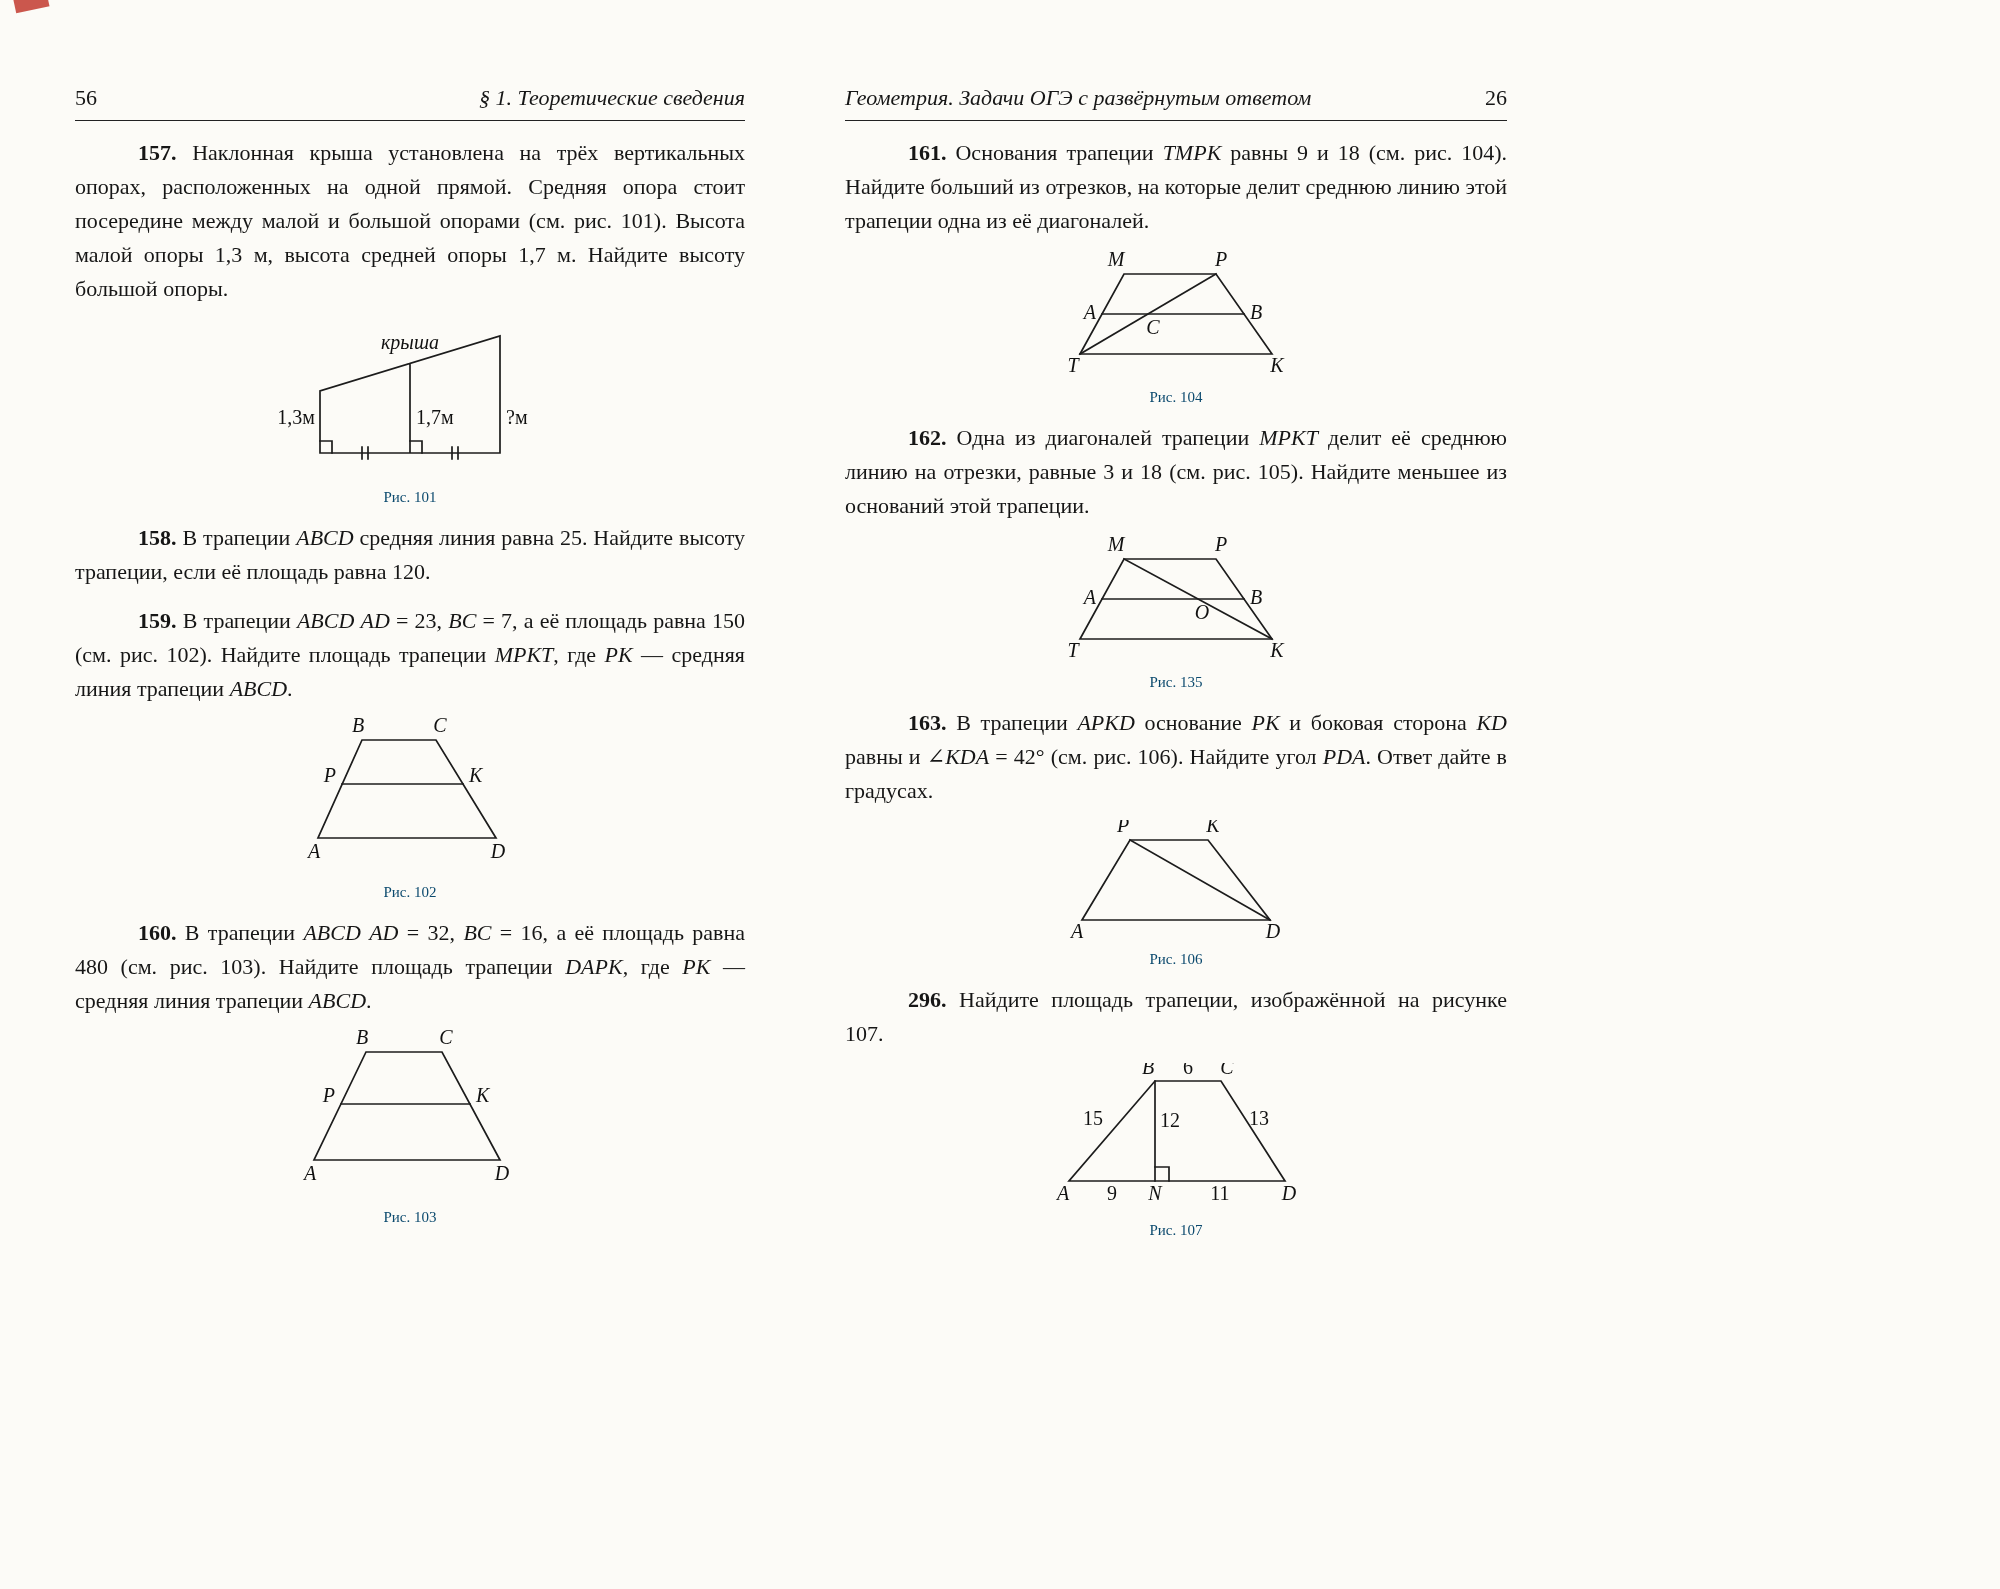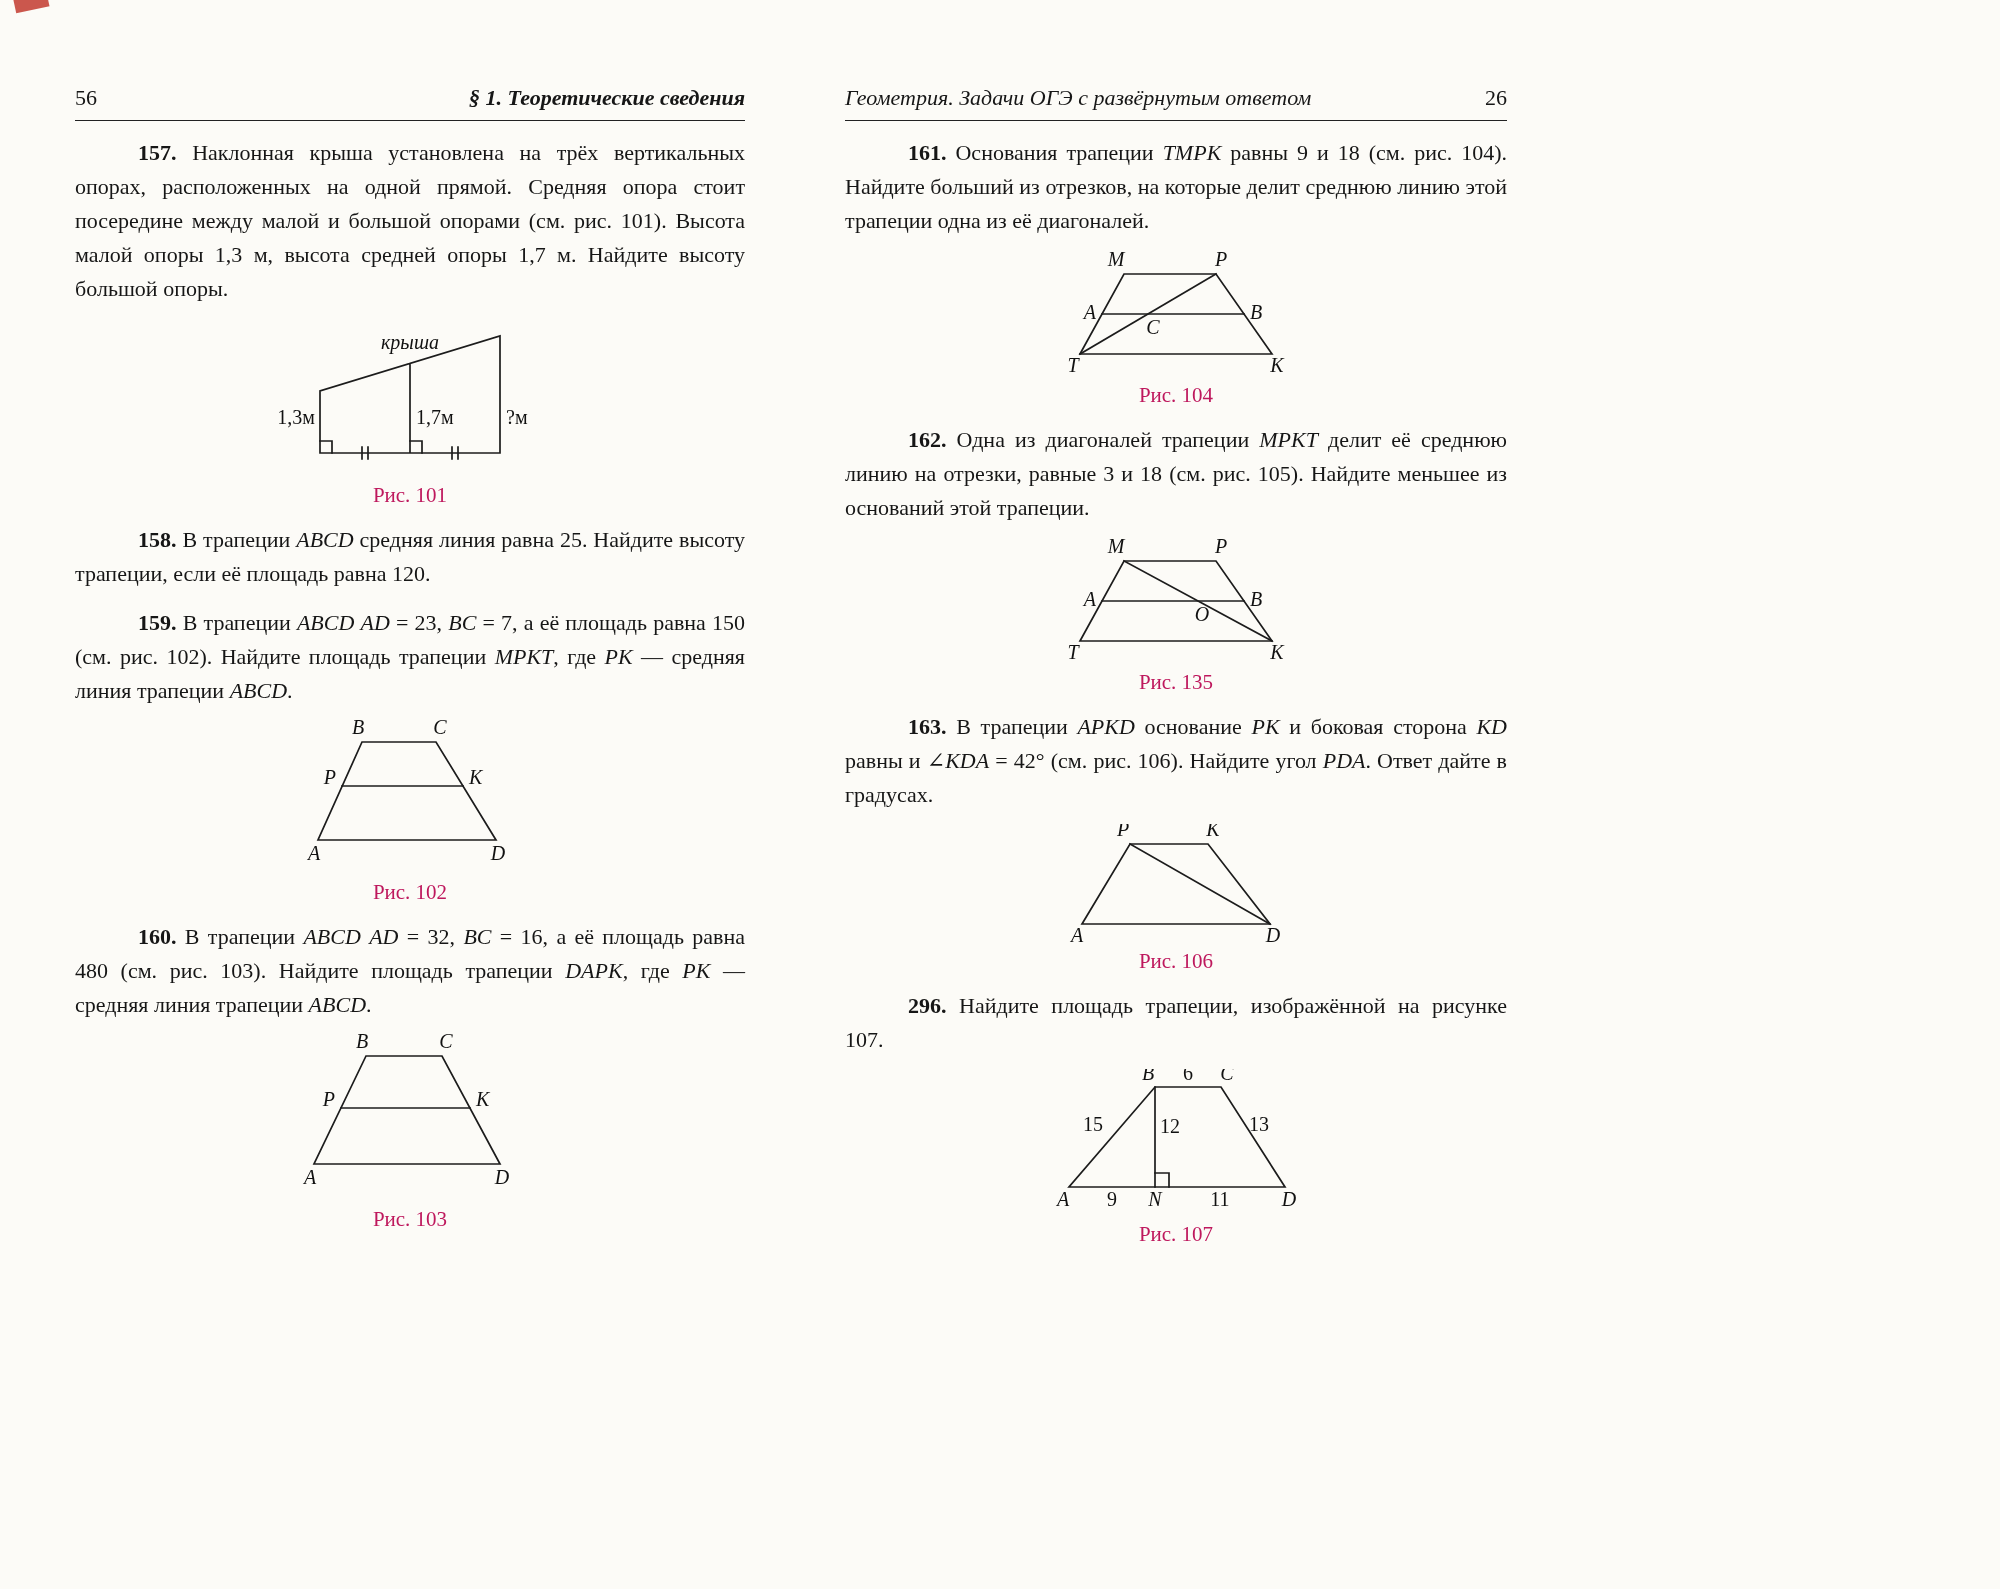--- a/index.html
+++ b/index.html
@@ -17,30 +17,30 @@
   }
   .page { position:absolute; top:85px; }
   .page-left  { left:75px;  width:670px; }
   .page-right { left:845px; width:662px; }
   .page-header {
     display:flex; justify-content:space-between; align-items:baseline;
     font-size:22px; padding-bottom:9px; border-bottom:1.8px solid #222;gap:26px;
   }
   .running-head { font-style:italic; }
   .page-num { font-style:normal; }
-  .hdr-right { text-align:center;font-weight:bold; }
+  .hdr-right { text-align:center; }
   .problem {
     font-size:22px; line-height:34px; text-align:justify;
     text-indent:40px; margin-top:15px;
   }
   .pnum { font-weight:bold;margin-left:23px; }
   .problem i { font-style:italic; }
   .fig { text-align:center; margin-top:12px; margin-bottom:2px; }
   .fig svg { display:inline-block; vertical-align:top; }
-  figcaption { font-size:21px; margin-top:5px; color:#be185d; }
+  figcaption { font-size:15px; margin-top:11px; color:#0c4a6e; }
   .geo { fill:none; stroke:#1c1c1c; stroke-width:1.7; stroke-linecap:square; }
   svg text { font-size:20px; fill:#111; font-family:"Liberation Serif","DejaVu Serif",serif; }
   svg text.vl { font-style:italic; }
   svg text.num { font-style:normal; }
 </style>
 </head>
 <body>
 
 <div class="scan-corner"></div>
 

